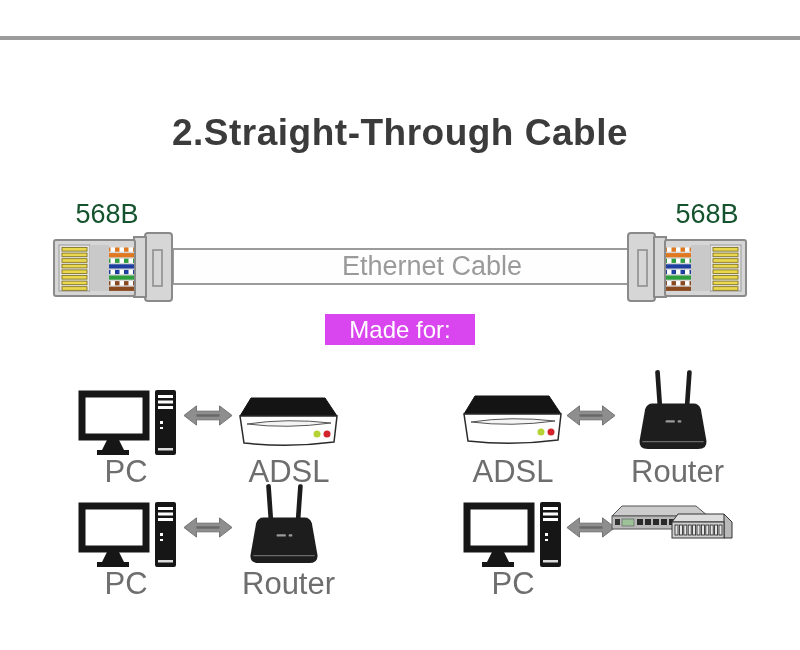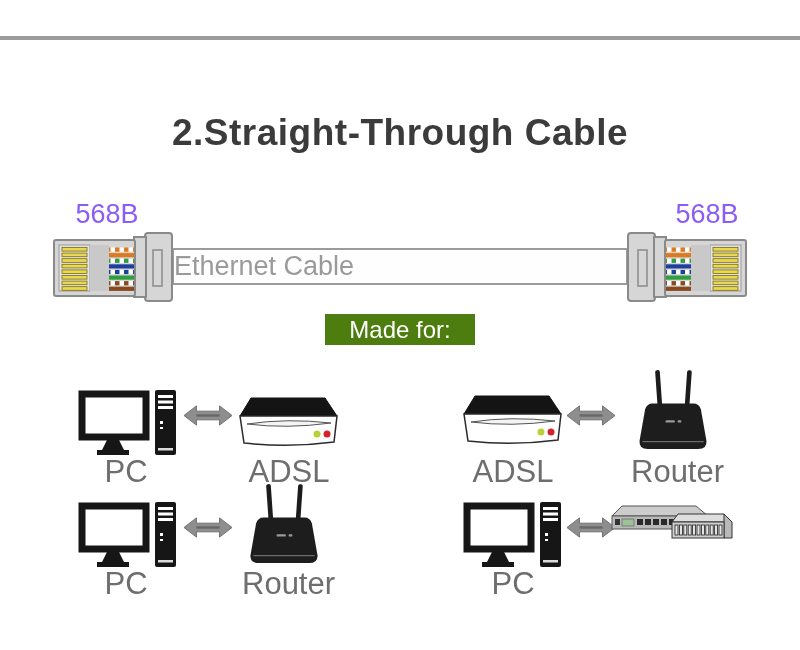--- a/index.html
+++ b/index.html
@@ -8,29 +8,29 @@
     font-family:"Liberation Sans",sans-serif;overflow:hidden;
   }
   .abs{position:absolute;margin-top:36px;}
   #top-bar{left:0;top:0;width:800px;height:4px;background:#9c9c9c;}
   #title{
     left:0;top:76px;width:800px;text-align:center;
     font-size:37px;font-weight:700;color:#3b3b3b;letter-spacing:.5px;
   }
   .conn-label{
     top:163px;width:90px;text-align:center;
-    font-size:27px;color:#8b5cf6;
+    font-size:27px;color:#14532d;
   }
   #conn-label-left{left:62px;}
   #conn-label-right{left:662px;}
   #cable-body{
     left:172px;top:212px;width:452px;height:33px;
     background:#fefefe;border:2px solid #9b9b9b;
-    display:flex;align-items:center;
-    font-size:27px;color:#9a9a9a;z-index:0;
+    display:flex;align-items:center;justify-content:center;
+    font-size:27px;color:#9a9a9a;z-index:0;padding-left:32px;
   }
   .connector{width:124px;height:78px;top:192px;z-index:2;}
   #connector-left{left:52px;}
   #connector-right{left:624px;transform:scaleX(-1);}
   #made-for-banner{
     left:325px;top:278px;width:150px;height:31px;
     background:#17233e;color:#ffffff;
     display:flex;align-items:center;justify-content:center;
     font-size:24px;
   }
@@ -133,21 +133,21 @@
         <rect x="57" y="30.7" width="25" height="4.2" fill="url(#pwg)"></rect>
         <rect x="57" y="36.3" width="25" height="4.2" fill="#1e3fa0"></rect>
         <rect x="57" y="41.9" width="25" height="4.2" fill="url(#pwb)"></rect>
         <rect x="57" y="47.5" width="25" height="4.2" fill="#2f9e3f"></rect>
         <rect x="57" y="53.1" width="25" height="4.2" fill="url(#pwbr)"></rect>
         <rect x="57" y="58.7" width="25" height="4.2" fill="#8a4a20"></rect>
       </g>
     </svg>
   </div>
 
-  <div id="made-for-banner" class="abs" style="background: #4d7c0f; color: rgb(255, 255, 255); align-items: center;">
+  <div id="made-for-banner" class="abs" style="background: #d946ef; color: rgb(255, 255, 255); align-items: center;">
     <span>Made for:</span>
   </div>
 
   <div class="abs" style="left:76px;top:352px;">
     <svg viewBox="0 0 100 70" width="100" height="70">
       <rect x="6" y="6" width="64" height="43" fill="#ffffff" stroke="#161616" stroke-width="7"></rect>
       <polygon points="31,52 43,52 48,62 26,62" fill="#161616"></polygon>
       <rect x="21" y="62" width="32" height="5" fill="#161616"></rect>
       <rect x="79" y="2" width="21" height="65" rx="2" fill="#161616"></rect>
       <rect x="82" y="7" width="15" height="3" fill="#ffffff"></rect>

